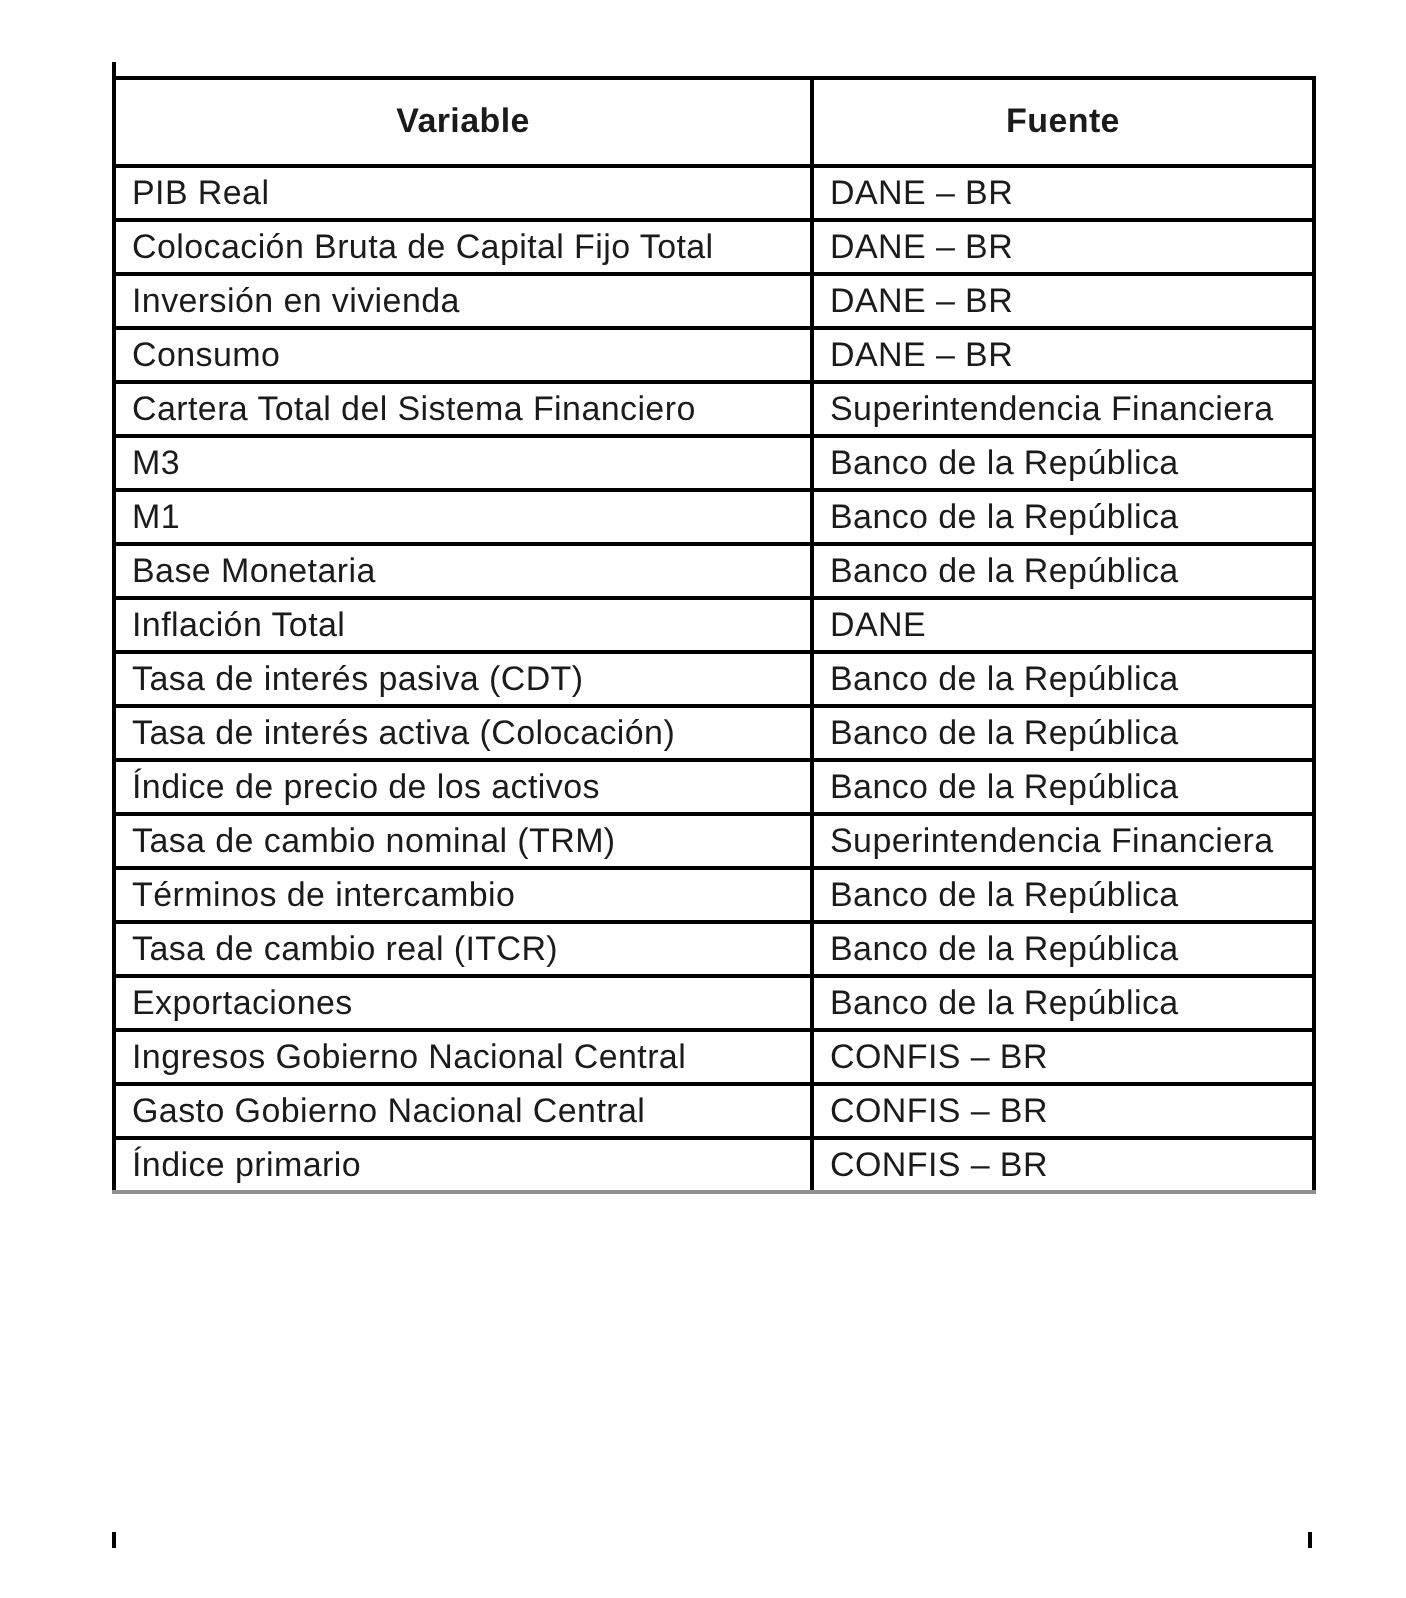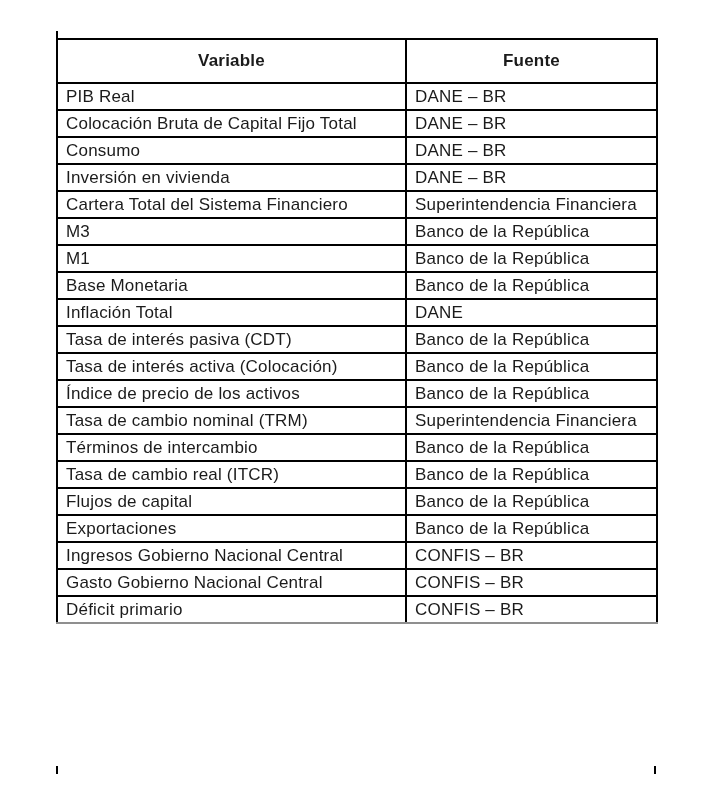--- a/index.html
+++ b/index.html
@@ -102,25 +102,25 @@
     <tbody>
         <tr>
           <td>PIB Real</td>
           <td>DANE – BR</td>
         </tr>
         <tr>
           <td>Colocación Bruta de Capital Fijo Total</td>
           <td>DANE – BR</td>
         </tr>
         <tr>
-          <td>Consumo</td>
+          <td>Inversión en vivienda</td>
           <td>DANE – BR</td>
         </tr>
         <tr>
-          <td>Inversión en vivienda</td>
+          <td>Consumo</td>
           <td>DANE – BR</td>
         </tr>
         <tr>
           <td>Cartera Total del Sistema Financiero</td>
           <td>Superintendencia Financiera</td>
         </tr>
         <tr>
           <td>M3</td>
           <td>Banco de la República</td>
         </tr>
@@ -154,37 +154,33 @@
         </tr>
         <tr>
           <td>Términos de intercambio</td>
           <td>Banco de la República</td>
         </tr>
         <tr>
           <td>Tasa de cambio real (ITCR)</td>
           <td>Banco de la República</td>
         </tr>
         <tr>
-          <td>Flujos de capital</td>
-          <td>Banco de la República</td>
-        </tr>
-        <tr>
           <td>Exportaciones</td>
           <td>Banco de la República</td>
         </tr>
         <tr>
           <td>Ingresos Gobierno Nacional Central</td>
           <td>CONFIS – BR</td>
         </tr>
         <tr>
           <td>Gasto Gobierno Nacional Central</td>
           <td>CONFIS – BR</td>
         </tr>
         <tr>
-          <td>Déficit primario</td>
+          <td>Índice primario</td>
           <td>CONFIS – BR</td>
         </tr>
       </tbody>
   </table>
 
   <div class="stub stub-left"></div>
   <div class="stub stub-right"></div>
 
 </div>
 

